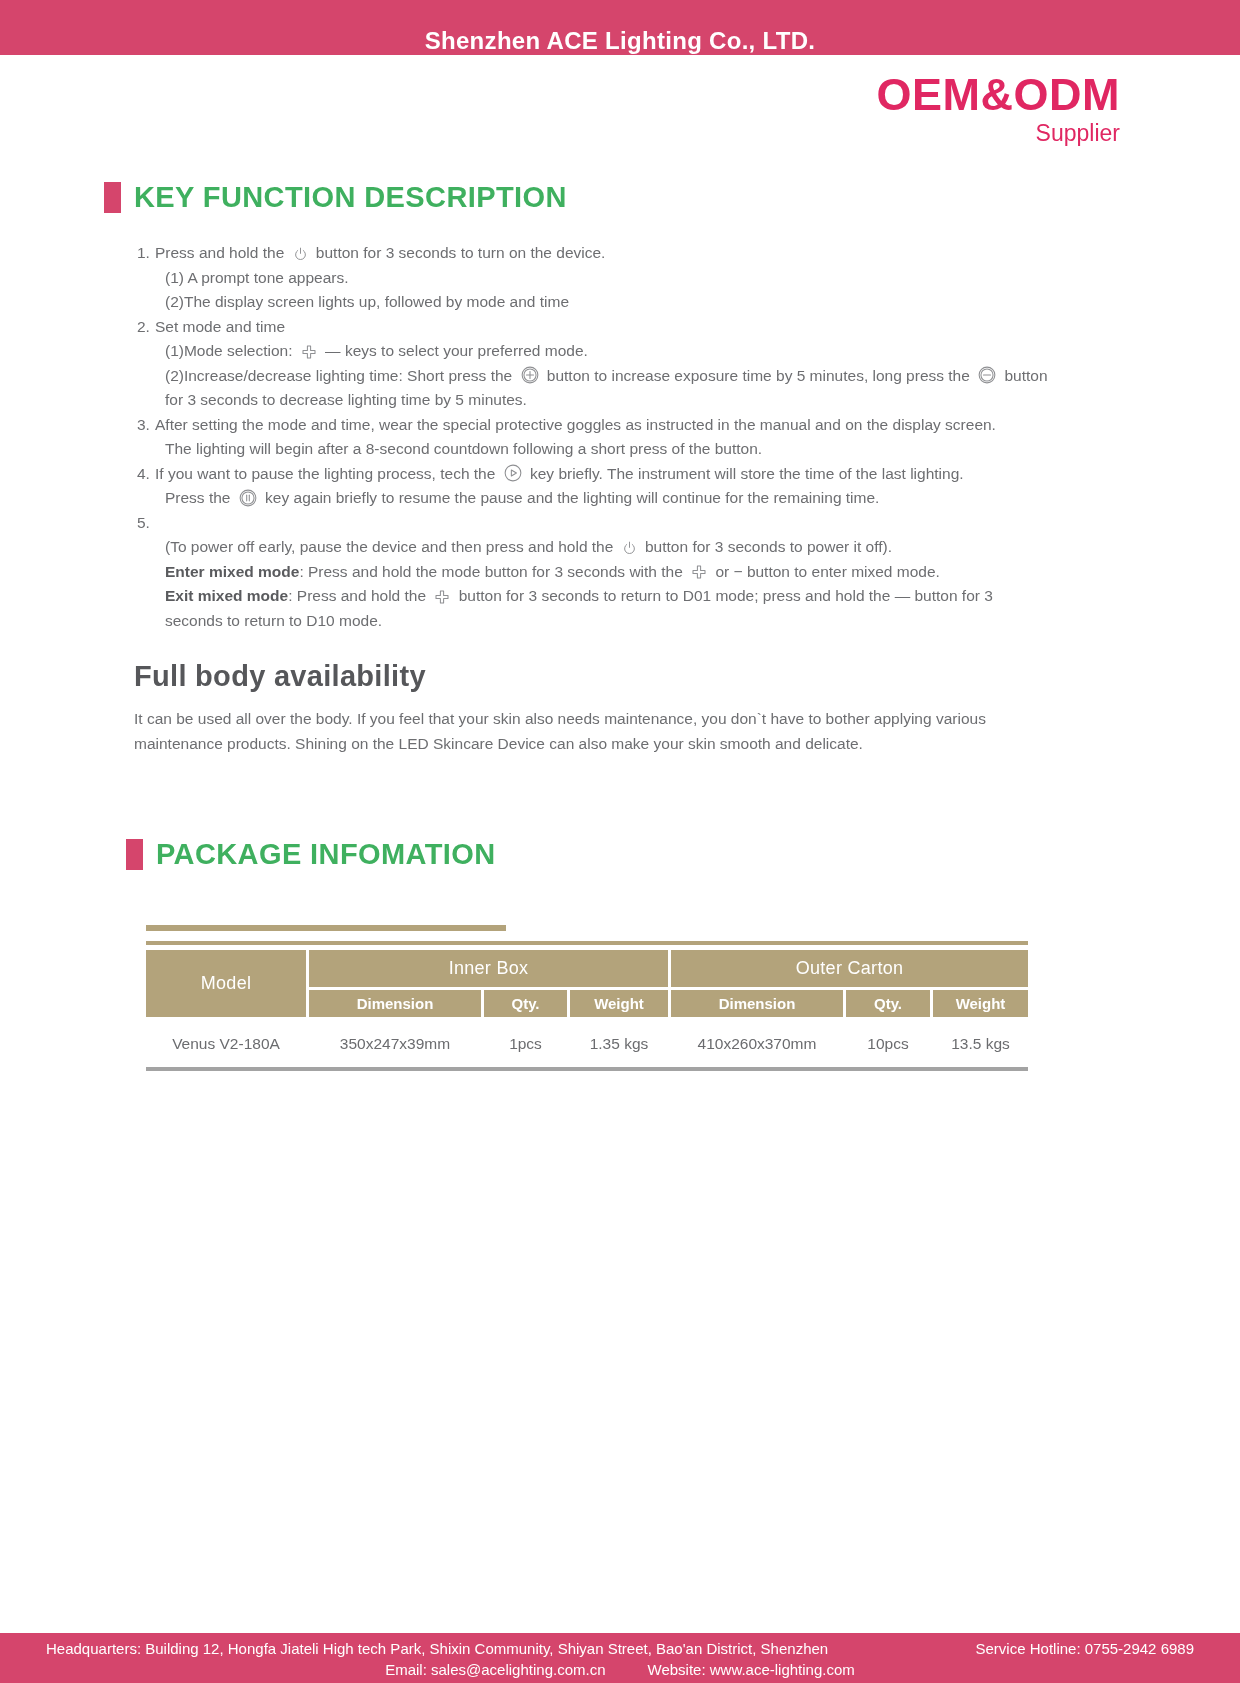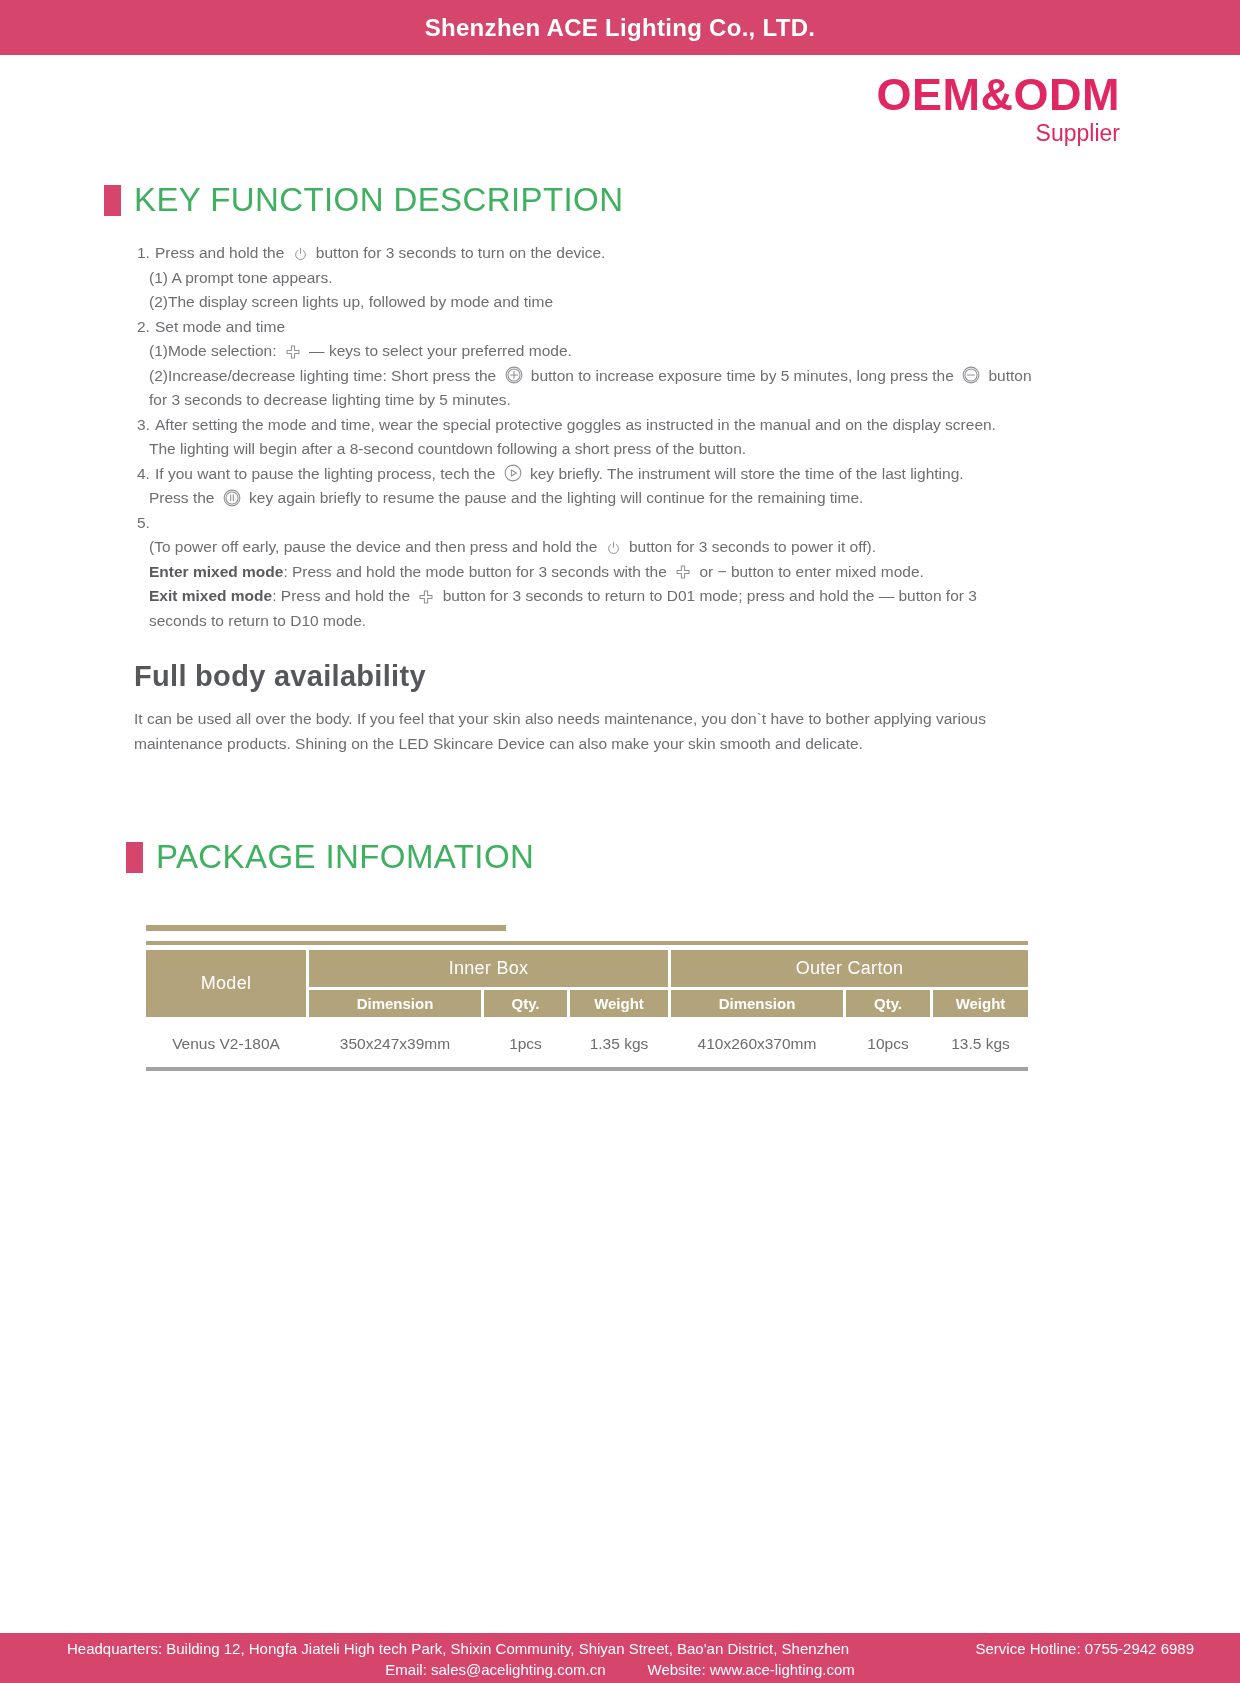--- a/index.html
+++ b/index.html
@@ -10,39 +10,39 @@
     --body:#6d6e71;
     --dark:#56575a;
   }
   *{margin:0;padding:0;box-sizing:border-box;}
   html,body{background:#ffffff;}
   body{font-family:"Liberation Sans", sans-serif;}
   .page{position:relative;width:1240px;height:1683px;margin:0 auto;background:#fff;overflow:hidden;}
 
   
   .banner{position:absolute;top:0;left:0;width:100%;height:55px;background:var(--pink);
-          display:flex;align-items:center;justify-content:center;}
+          display:flex;align-items:flex-end;justify-content:center;}
   .banner .title{color:#fff;font-size:24px;font-weight:700;letter-spacing:.3px;}
 
   
   .brand{position:absolute;top:72px;right:120px;text-align:right;color:var(--brand-pink);}
   .brand-main{font-size:45px;font-weight:800;line-height:1.0;letter-spacing:.5px;}
   .brand-sub{font-size:23px;font-weight:500;margin-top:3px;}
 
   
   .sec-head{position:absolute;display:flex;align-items:center;gap:13px;}
   .sec-bar{width:17px;height:31px;background:var(--pink);}
-  .sec-title{font-size:33px;font-weight:400;color:var(--green);letter-spacing:.4px;}
+  .sec-title{font-size:29px;font-weight:700;color:var(--green);letter-spacing:.4px;}
 
   
   .kf-list{position:absolute;top:241px;left:137px;width:1062px;
            font-size:15.5px;color:var(--body);line-height:24.5px;}
   .li{display:flex;}
   .li .num{flex:0 0 18px;}
-  .sub{margin-left:12px;}
+  .sub{margin-left:28px;}
   .bold{font-weight:700;color:#5a5b5e;}
 
   .icon{display:inline-block;vertical-align:-3.5px;margin:0 4px;}
   .icon svg{display:block;}
   .icon svg *{fill:none;stroke:#8f9093;stroke-width:1.3;stroke-linecap:round;stroke-linejoin:round;}
 
   
   .fb-title{position:absolute;top:660px;left:134px;font-size:29px;font-weight:600;color:var(--dark);letter-spacing:.3px;}
   .fb-para{position:absolute;top:706px;left:134px;width:880px;font-size:15.5px;color:var(--body);line-height:25px;}
 
@@ -59,21 +59,21 @@
   .h1{font-size:18px;font-weight:500;letter-spacing:.3px;}
   .h2{font-size:15px;font-weight:600;}
   .c-model{grid-row:1/3;grid-column:1;}
   .c-inner{grid-row:1;grid-column:2/5;}
   .c-outer{grid-row:1;grid-column:5/8;}
   .dcell{background:#fff;color:#6b6c6f;font-size:15.5px;display:flex;align-items:center;justify-content:center;grid-row:3;}
 
   
   .footer{position:absolute;top:1633px;left:0;width:100%;height:50px;background:var(--pink);
           color:#fff;font-size:15px;}
-  .footer-l1{display:flex;justify-content:space-between;padding:6px 46px 0 67px;line-height:20px;}
+  .footer-l1{display:flex;justify-content:space-between;padding:6px 46px 0 46px;line-height:20px;}
   .footer-l2{display:flex;justify-content:center;gap:42px;line-height:21px;}
 </style>
 </head>
 <body>
 
 <div class="page">
 
   <header class="banner">
     <div class="title">Shenzhen ACE Lighting Co., LTD.</div>
   </header>

